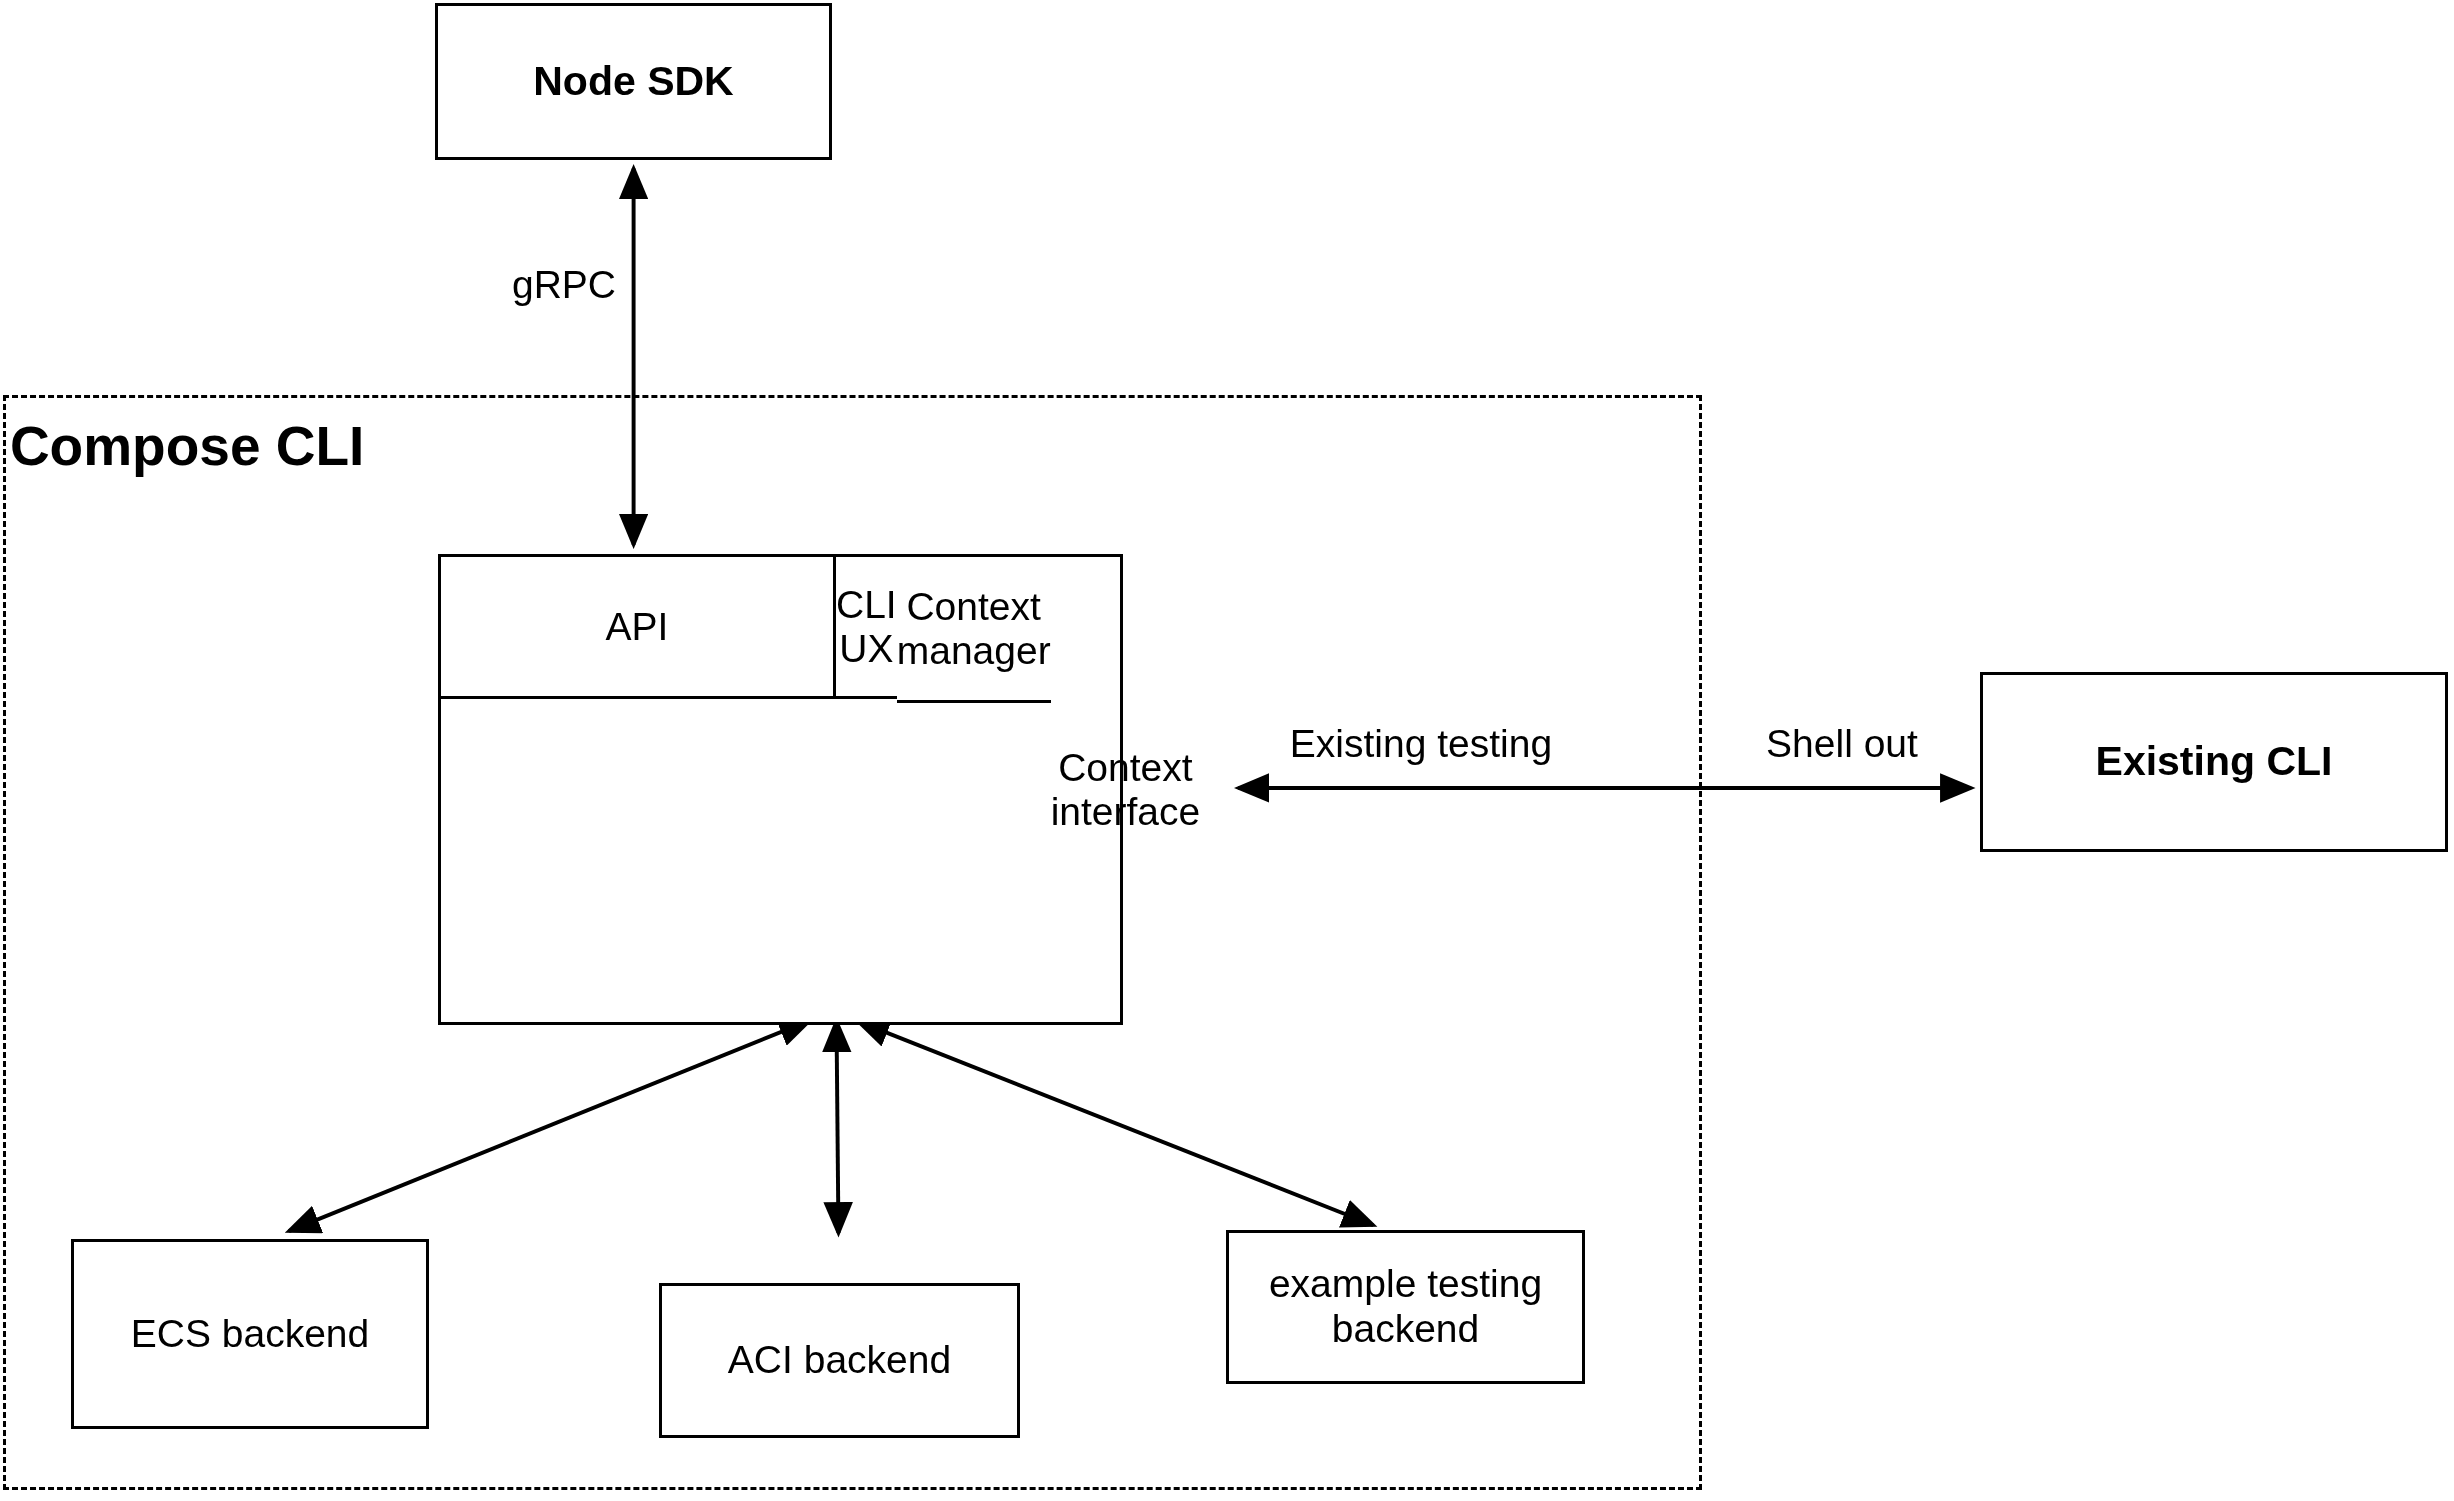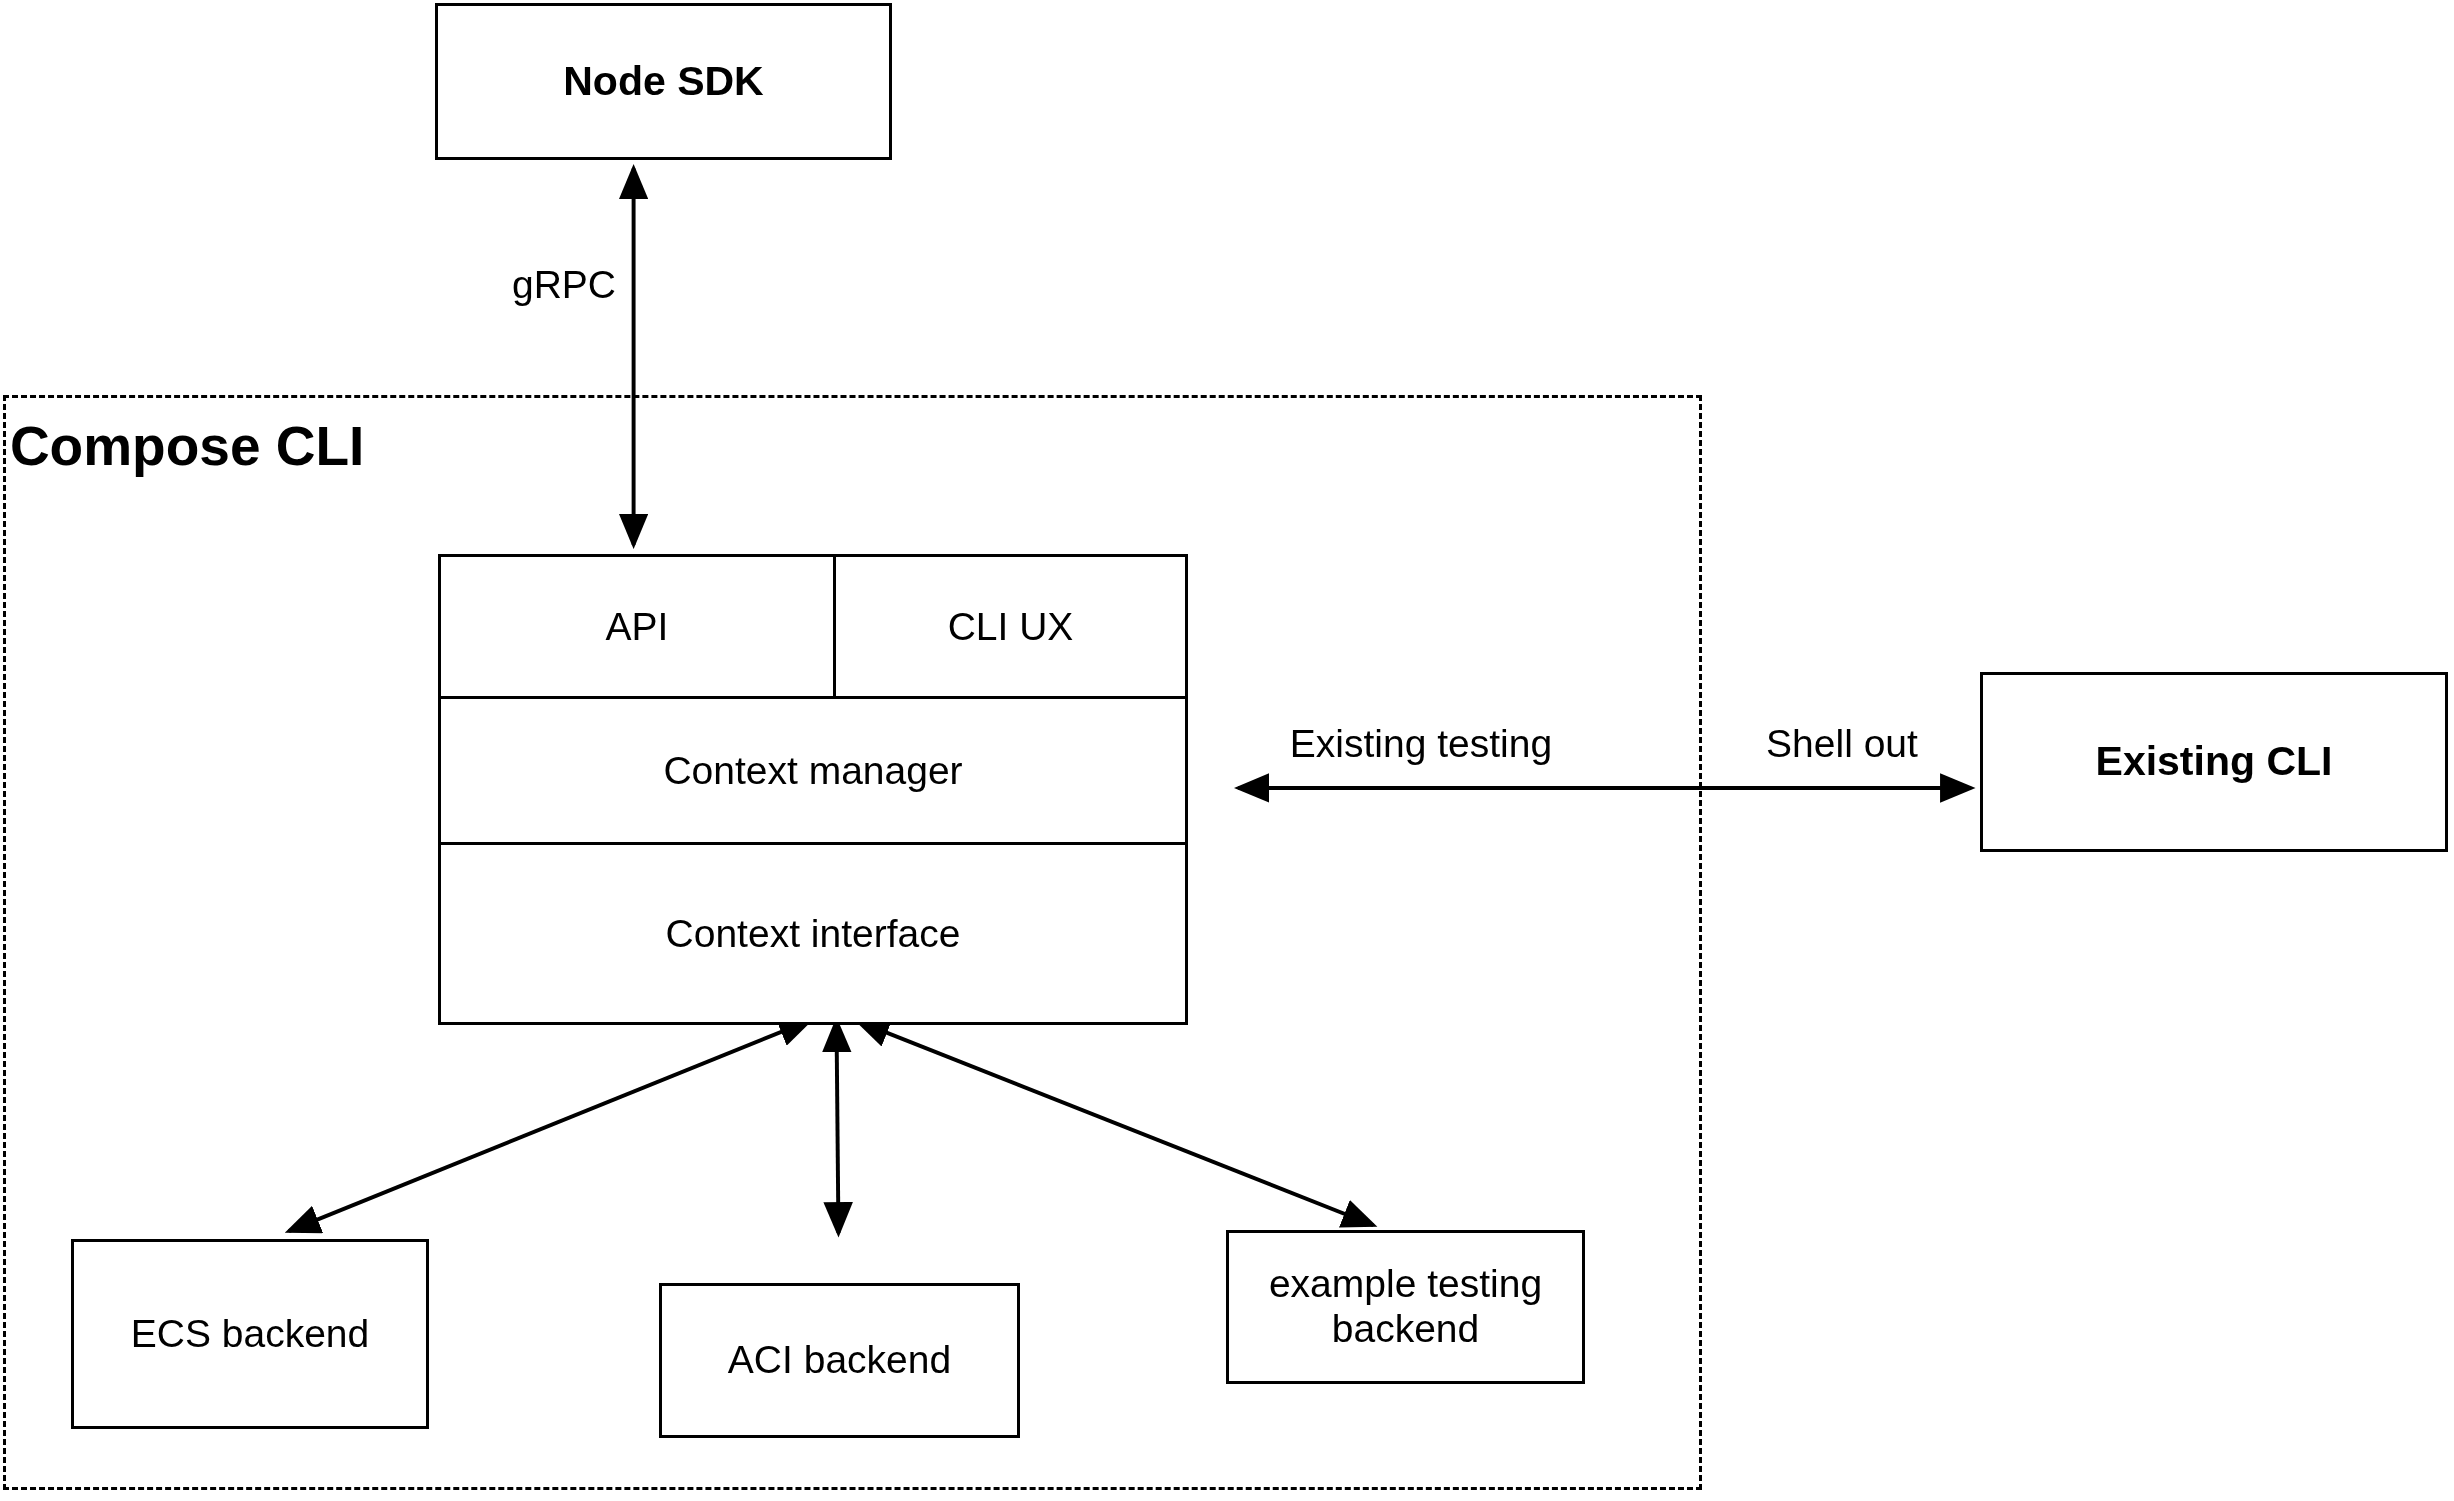--- a/index.html
+++ b/index.html
@@ -51,27 +51,27 @@
     font-weight: bold;
     font-size: 55px;
     white-space: nowrap;
     z-index: 2;
     text-align: right;
   }
   .stack {
     position: absolute;
     left: 438px;
     top: 554px;
-    width: 750px;
+    width: 685px;
     height: 471px;
     box-sizing: border-box;
     border: 3.9px solid #000000;
     background: #ffffff;
     display: flex;
-    flex-direction: column;
+    flex-direction: row;
     font-size: 39px;
     z-index: 2;
   }
   .stack-row {
     box-sizing: border-box;
     display: flex;
     align-items: center;
     justify-content: center;
     text-align: center;
     border-bottom: 3.9px solid #000000;
@@ -121,21 +121,21 @@
     <line x1="822" y1="1036" x2="293" y2="1250" stroke="#000000" stroke-width="4" marker-start="url(#arrowhead)" marker-end="url(#arrowhead)"></line>
 
     <line x1="849" y1="1037" x2="851" y2="1252" stroke="#000000" stroke-width="4" marker-start="url(#arrowhead)" marker-end="url(#arrowhead)"></line>
 
     <line x1="871" y1="1037" x2="1394" y2="1244" stroke="#000000" stroke-width="4" marker-start="url(#arrowhead)" marker-end="url(#arrowhead)"></line>
   </svg>
 
   <div class="group-container" style="left:3px; top:395px; width:1699px; height:1095px;"></div>
   <div class="group-label" style="left:9.9px; top:414px;">Compose CLI</div>
 
-  <div class="node bold" style="left:435px; top:3px; width:457px; height:157px;text-align:center;">
+  <div class="node bold" style="left:435px; top:3px; width:397px; height:157px;text-align:center;">
     <span>Node SDK</span>
   </div>
 
   <div class="stack">
     <div class="stack-row row-top">
       <div class="stack-cell cell-left">
         <span>API</span>
       </div>
       <div class="stack-cell cell-right">
         <span>CLI UX</span>

